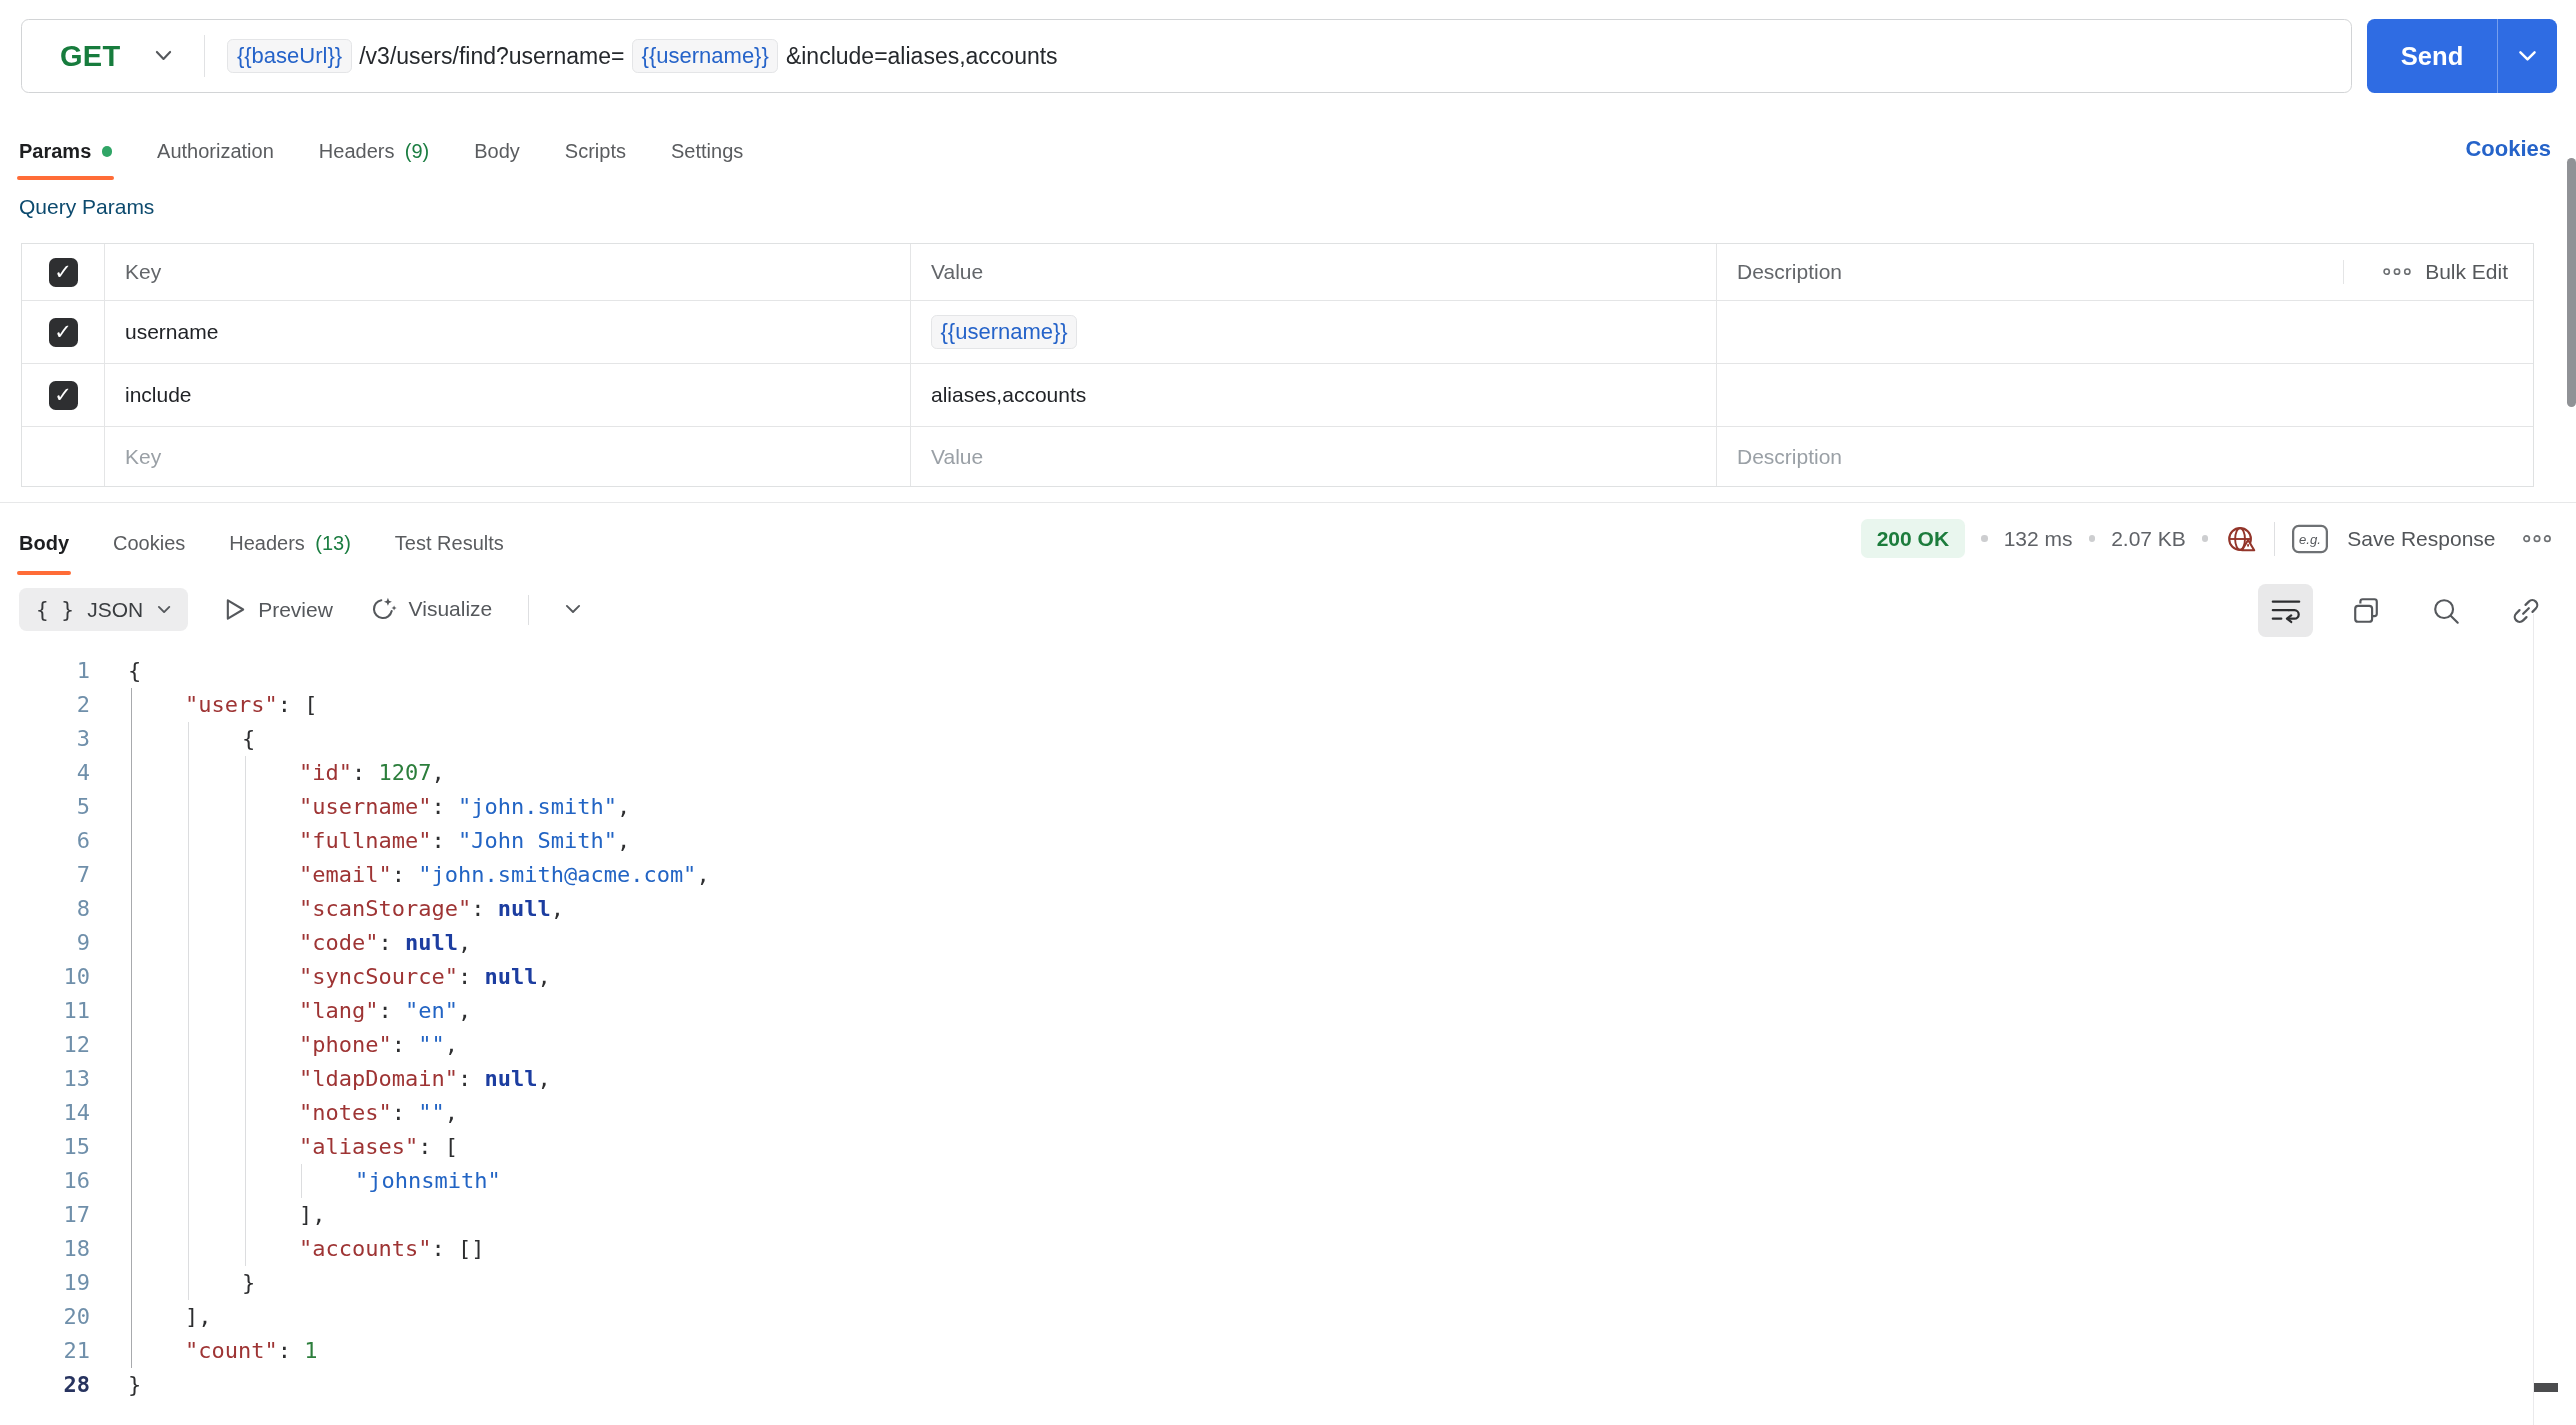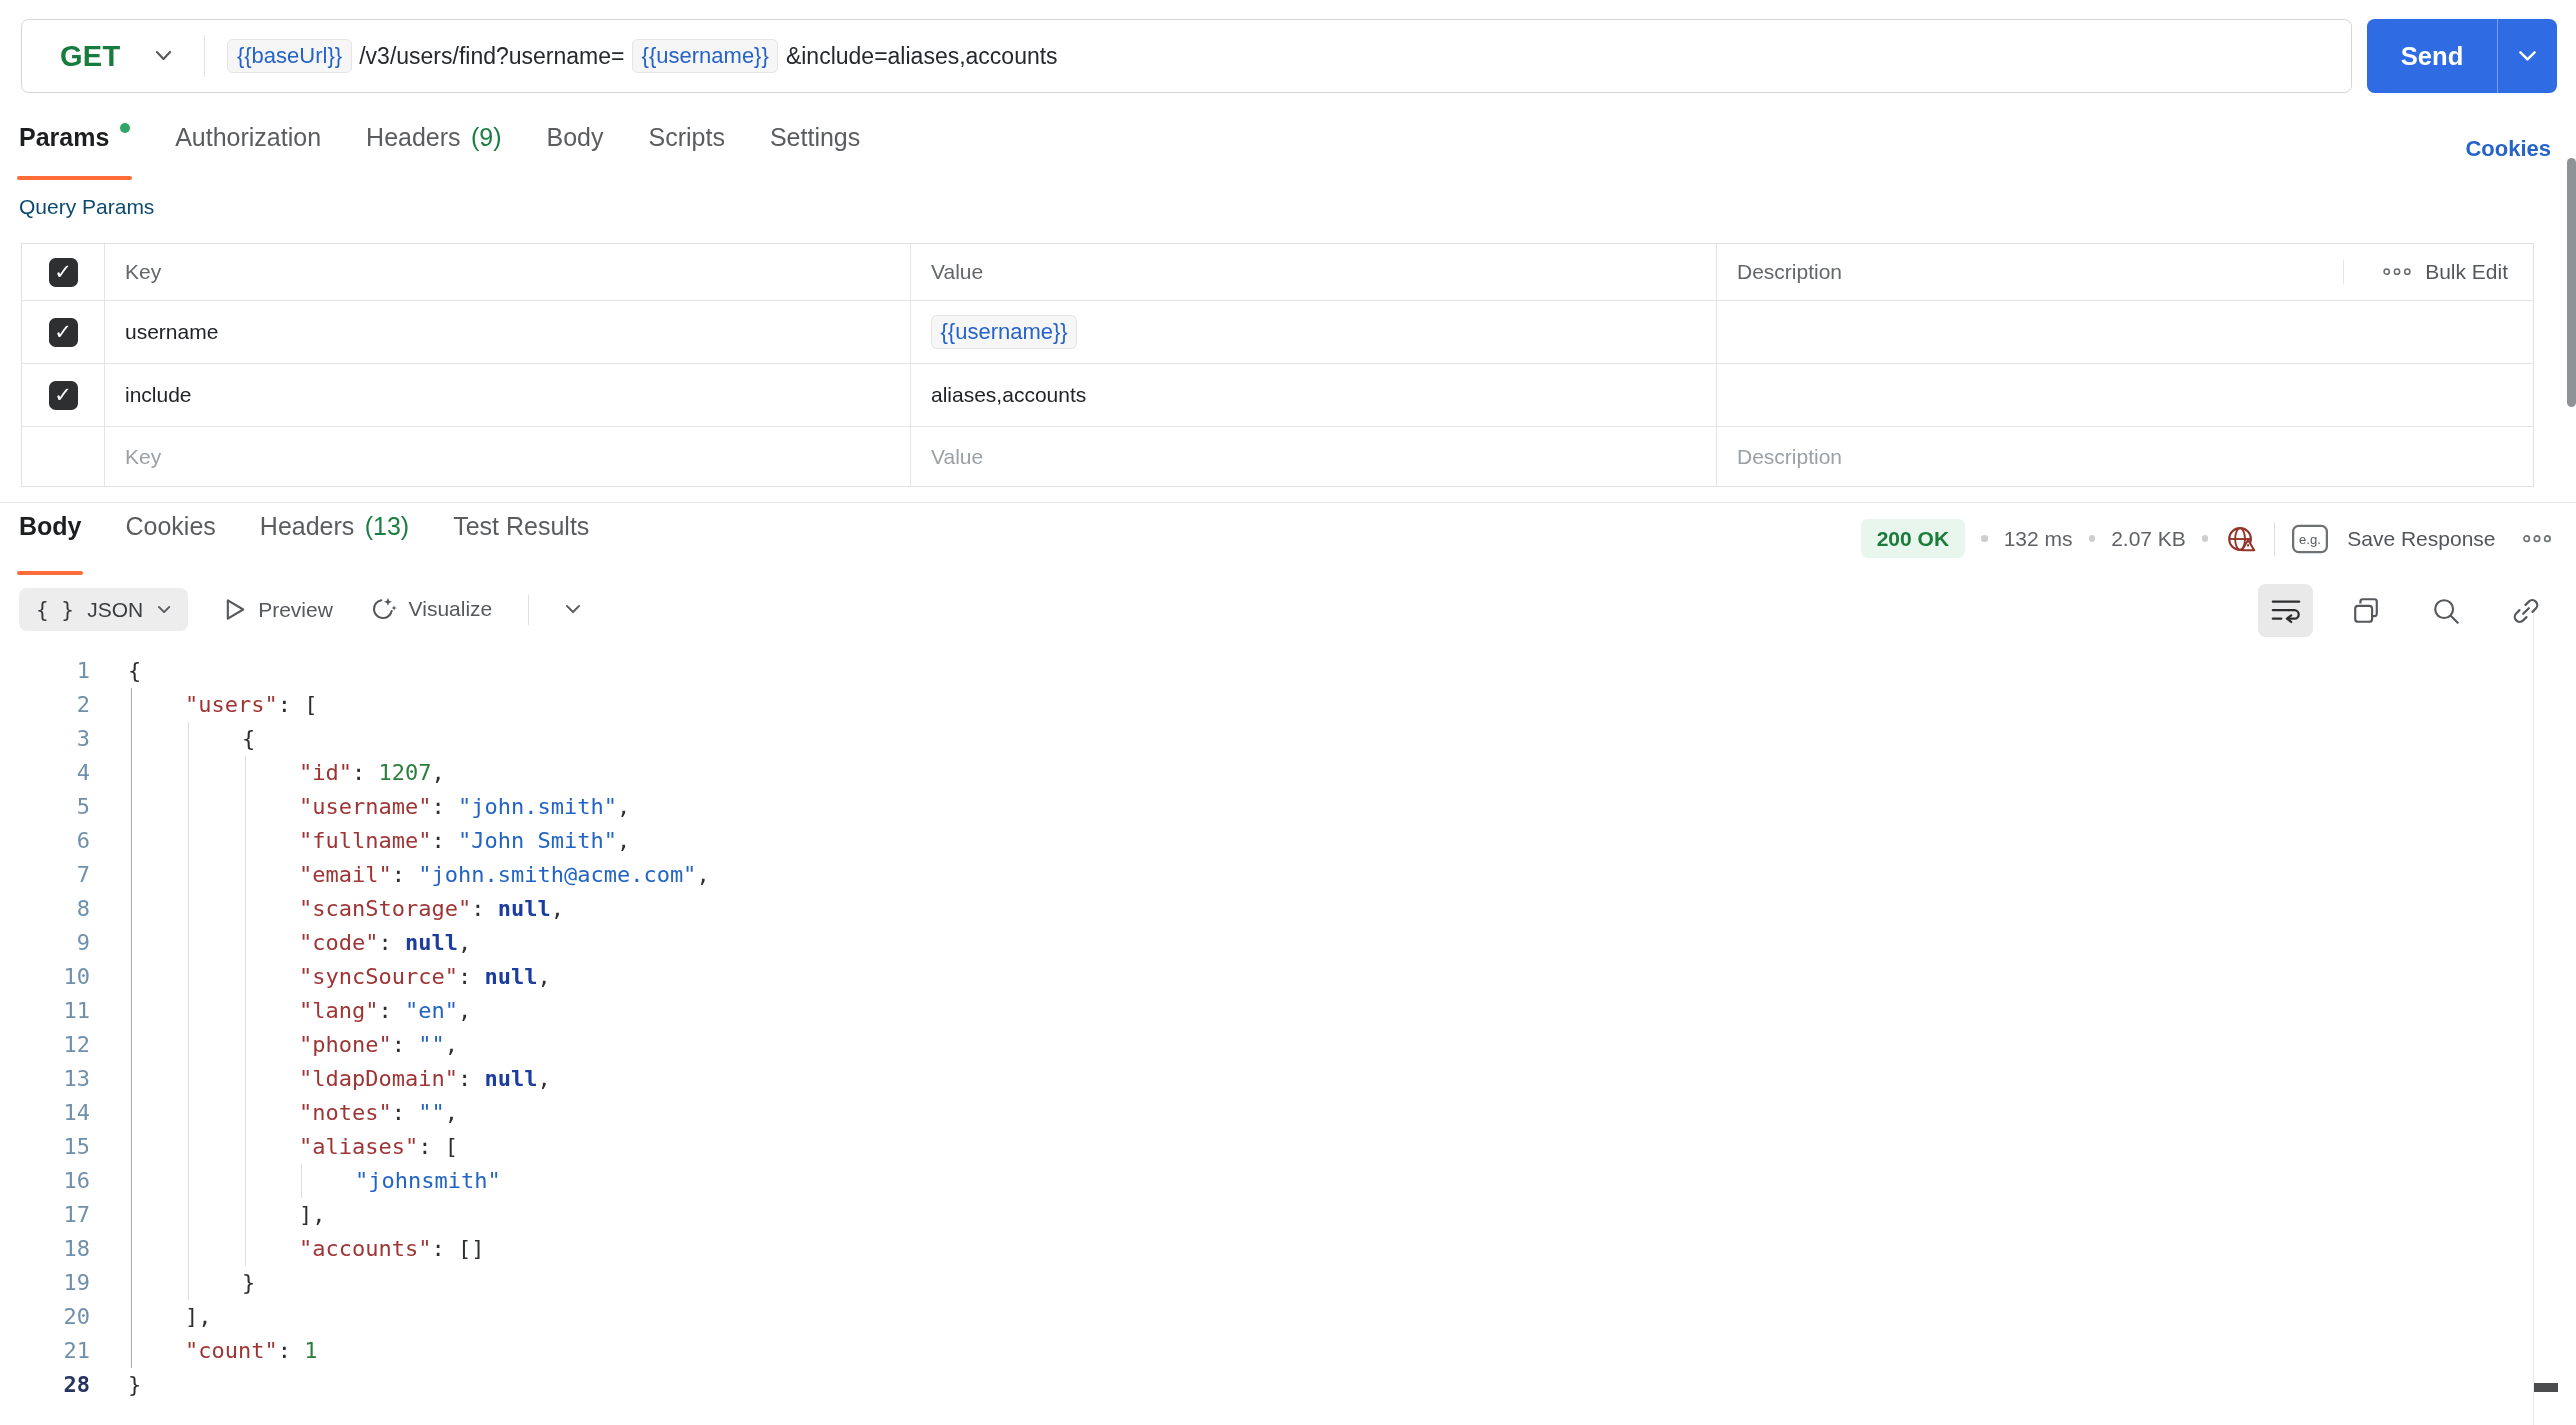--- a/index.html
+++ b/index.html
@@ -17,21 +17,21 @@
   .chip { background:#f6f6f7; border:0.9px solid #e4e5e7; border-radius:5.7px; padding:2.8px 8.5px;
           color:var(--link-blue,#2563c9); font-size:22px; }
   .send-btn { position:absolute; left:2367px; top:19px; width:190px; height:74px; border-radius:7.6px;
               background:var(--send-blue,#2f6ce3); display:flex; color:#fff; }
   .send-main { flex:1; display:flex; align-items:center; justify-content:center;
                font-size:25.6px; font-weight:700; border-right:0.9px solid rgba(255,255,255,.35); cursor:pointer; }
   .send-caret { width:59px; display:flex; align-items:center; justify-content:center; cursor:pointer; }
 
   
   .req-tabs { position:absolute; left:19px; top:123px; height:57px; display:flex; gap:45px; align-items:center; }
-  .tab { position:relative; display:flex; gap:10.4px; font-size:25px; color:#5a5c5f;
+  .tab { position:relative; display:flex; align-items:center; gap:10.4px; font-size:20px; color:#5a5c5f;
          height:57px; cursor:pointer; white-space:nowrap; }
   .tab.active { color:#1d1e20; font-weight:600; }
   .tab.active::after { content:""; position:absolute; left:-1.9px; right:-1.9px; bottom:0; height:3.8px;
                        border-radius:1.9px; background:var(--accent-orange,#ff6c37); }
   .tab .count { color:var(--count-green,#1b7d41); }
   .dot-green { width:10.4px; height:10.4px; border-radius:50%; background:#30a566; }
   .cookies-link { position:absolute; right:25px; top:136px; font-size:22px; font-weight:700;
                   color:var(--link-blue,#2563c9); cursor:pointer; }
 
   .section-title { position:absolute; left:19px; top:195px; font-size:21px; font-weight:400; color:#0c4a6e; }
@@ -60,21 +60,21 @@
   
   .resp-tabs { position:absolute; left:19px; top:512px; height:63px; display:flex; gap:44px; align-items:center; }
   .tab.resp { height:63px; }
   .resp-right { position:absolute; right:23px; top:519px; display:flex; align-items:center; gap:16px; }
   .status-pill { background:var(--status-green-bg,#e9f6ee); color:var(--status-green,#1c7c3c);
                  font-size:21px; font-weight:600; padding:7.6px 16px; border-radius:6.6px; cursor:pointer; }
   .meta { font-size:21px; color:#5f6267; }
   .sep-dot { width:6.6px; height:6.6px; border-radius:50%; background:#cdced0; }
   .vline { width:0.9px; height:34px; background:#dedfe1; }
   .save-lbl { font-size:21px; color:#525559; margin-left:1.9px; }
-  .icon-btn { display:flex; align-items:center; justify-content:center; cursor:pointer; }
+  .icon-btn { display:flex; align-items:center; justify-content:center; cursor:pointer;font-style:italic; }
 
   
   .btoolbar { position:absolute; left:19px; top:588px; display:flex; align-items:center; gap:36px; }
   .json-pill { display:flex; align-items:center; gap:13.3px; background:#ededee; border-radius:7.6px;
                padding:9.5px 17px; cursor:pointer; }
   .curly { font-family:"DejaVu Sans Mono", monospace; font-size:21px; color:#37393c; }
   .json-lbl { font-size:21px; font-weight:500; color:#3a3d40; }
   .tool-item { display:flex; align-items:center; gap:11.4px; font-size:21px; color:#55585c; cursor:pointer; }
   .rtools { position:absolute; right:23px; top:584px; display:flex; align-items:center; gap:25px; }
   .rtool { width:55px; height:53px; display:flex; align-items:center; justify-content:center;

